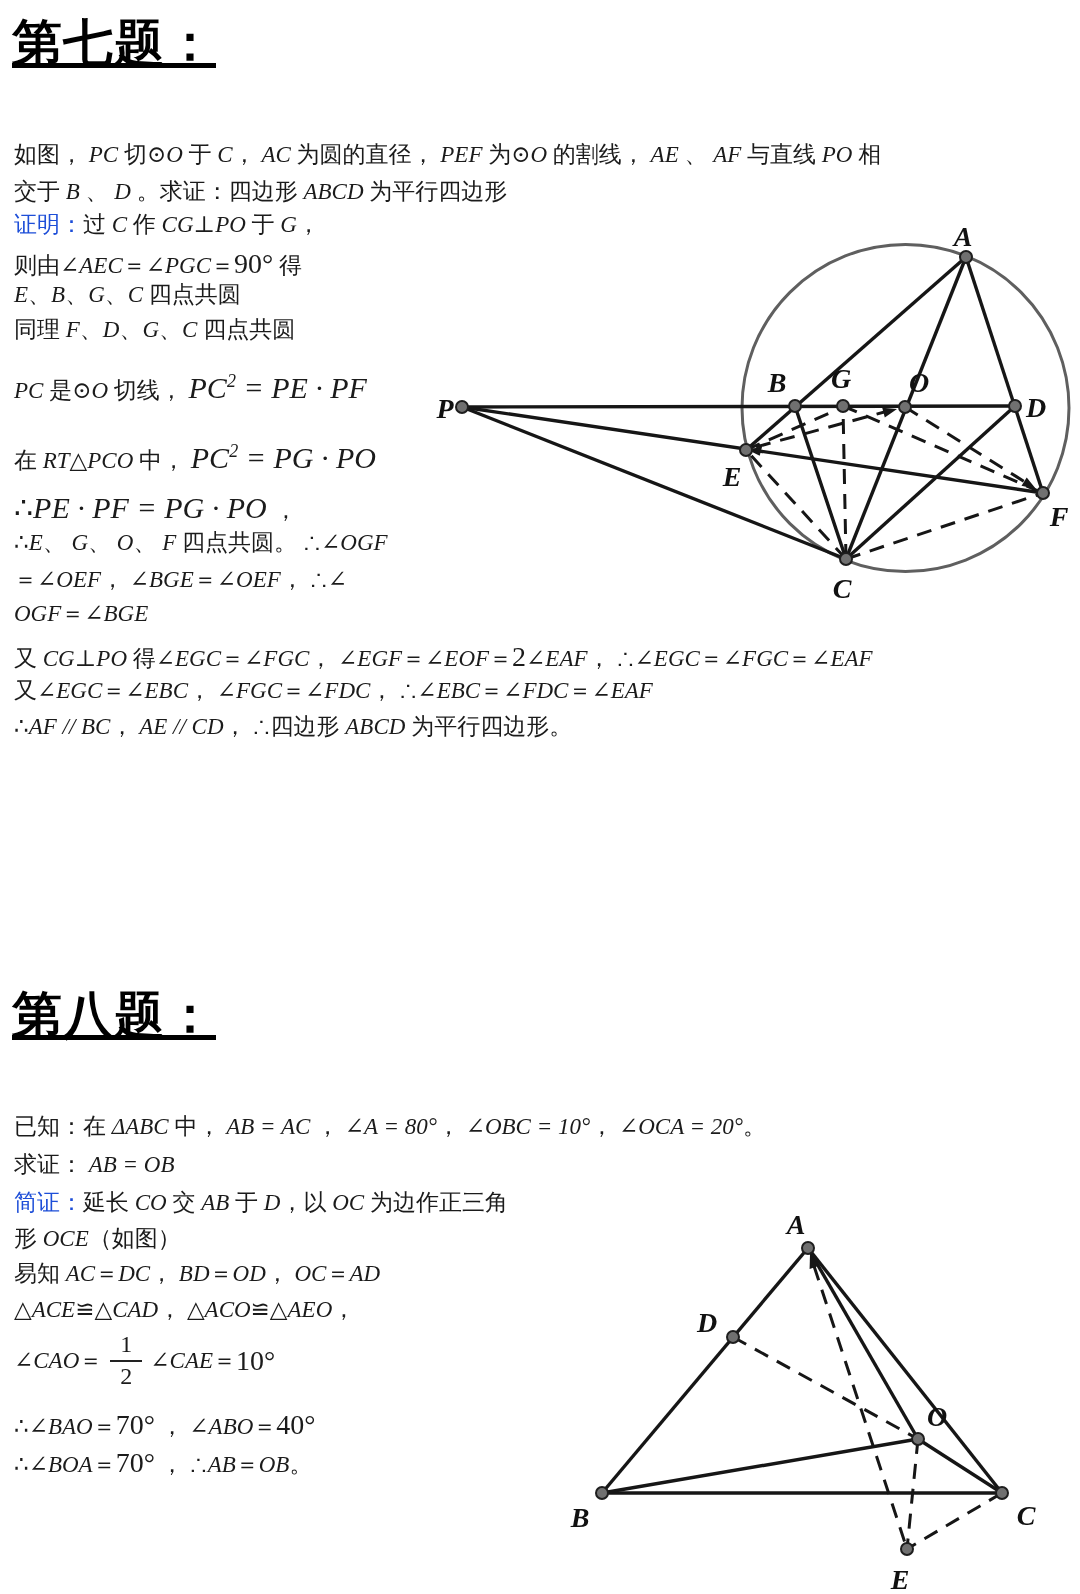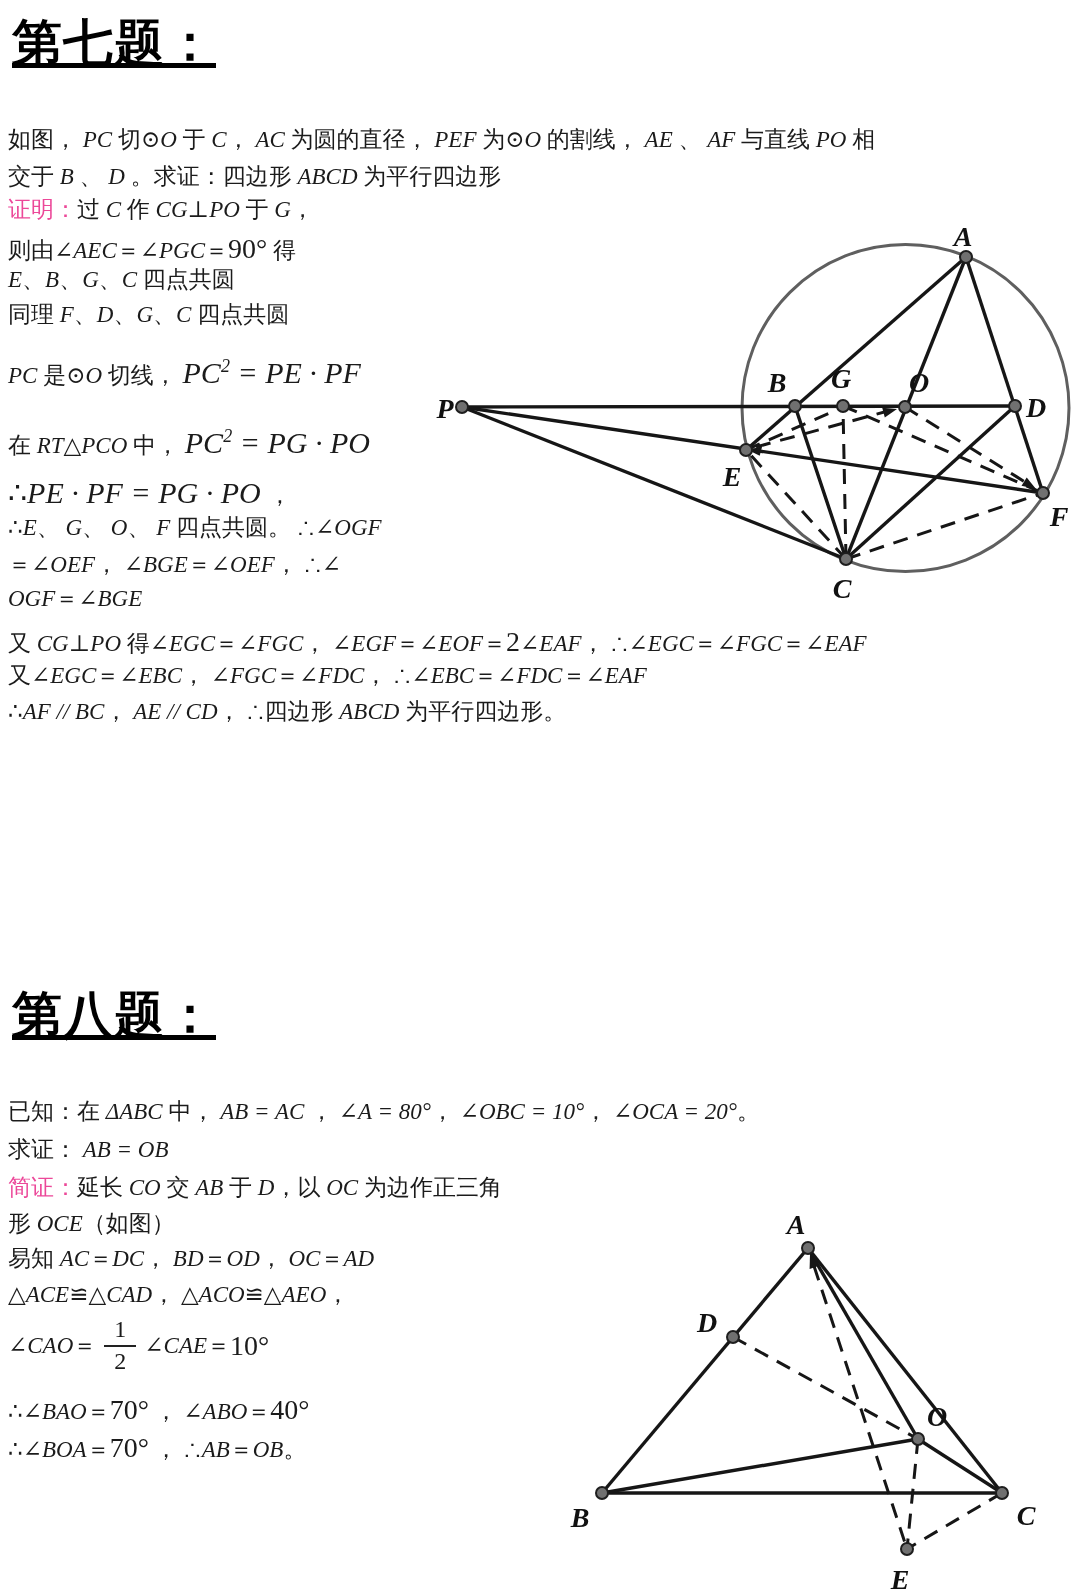--- a/index.html
+++ b/index.html
@@ -1,23 +1,23 @@
 <!DOCTYPE html>
 <html><head>
 <meta charset="utf-8">
 <style>
   html,body{margin:0;padding:0;background:#ffffff;}
   .page{position:relative;width:1080px;height:1594px;background:#fff;overflow:hidden;
         font-family:"Liberation Serif","DejaVu Serif",serif;color:#1b1b1b;}
   .title{position:absolute;left:12px;margin:0;font-size:50px;font-weight:bold;
          letter-spacing:1px;color:#000;text-decoration:underline;}
-  .line{position:absolute;left:8px;white-space:nowrap;font-size:23px;line-height:1.4;}
+  .line{position:absolute;left:14px;white-space:nowrap;font-size:23px;line-height:1.4;margin-top:15px;}
   .line-flex{display:flex;align-items:center;}
   .seg-c{}
-  .seg-g{color:#ec4899;}
+  .seg-g{color:#1d4ed8;}
   .seg-m{font-style:italic;}
   .seg-M{font-style:italic;font-size:30px;}
   .seg-S{font-style:italic;font-size:18px;vertical-align:11px;}
   .seg-s{font-size:30px;}
   .seg-r{font-size:28px;}
   .frac{display:inline-flex;flex-direction:column;align-items:center;margin:0 8px;
         font-size:24px;line-height:1.15;}
   .frac .fn{border-bottom:2px solid #222;padding:0 10px 1px;}
   .frac .fd{padding-top:1px;}
   .fig{position:absolute;}

